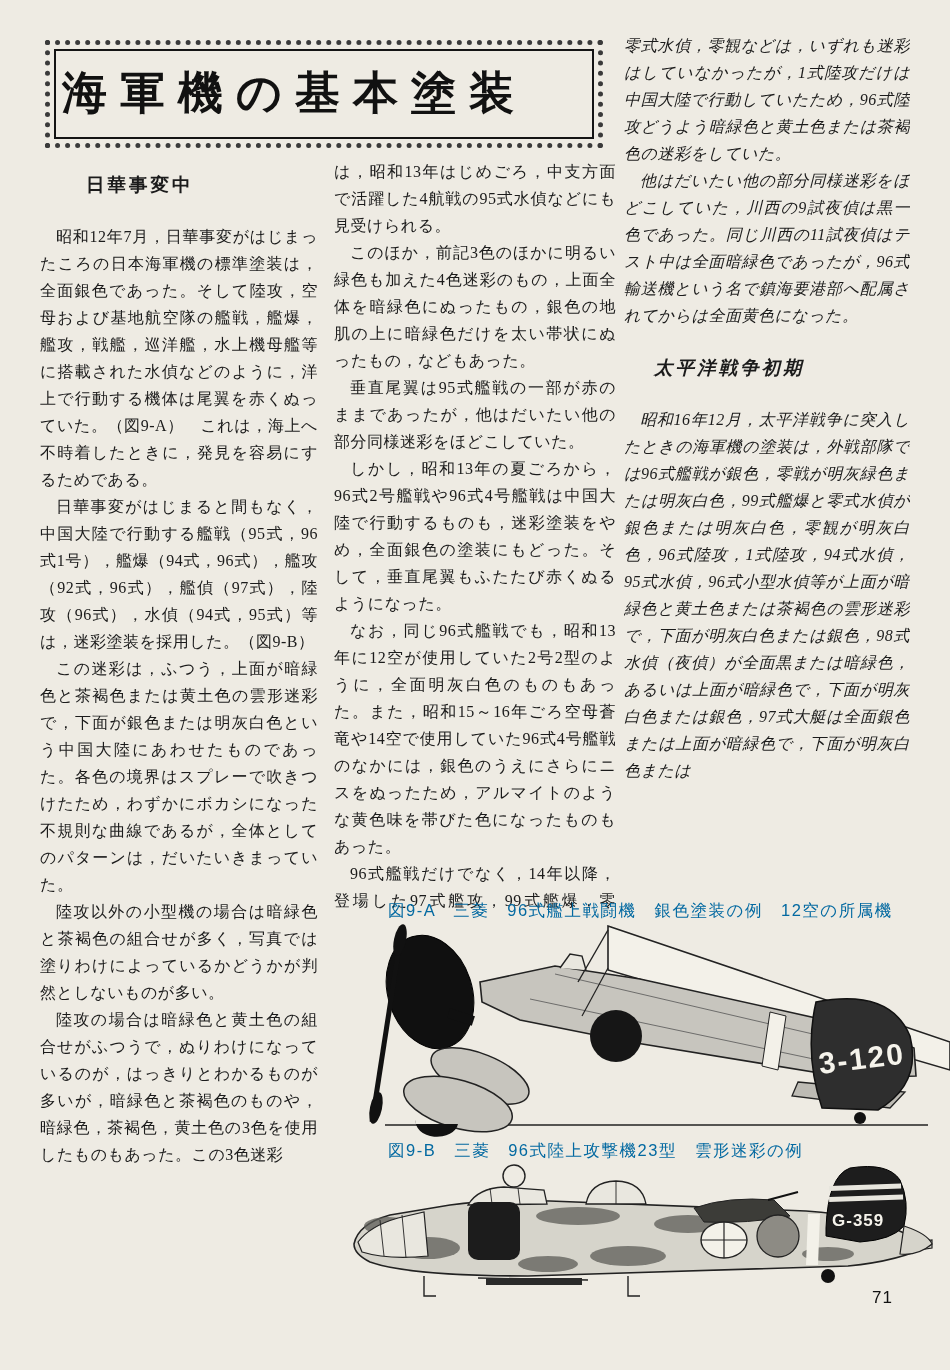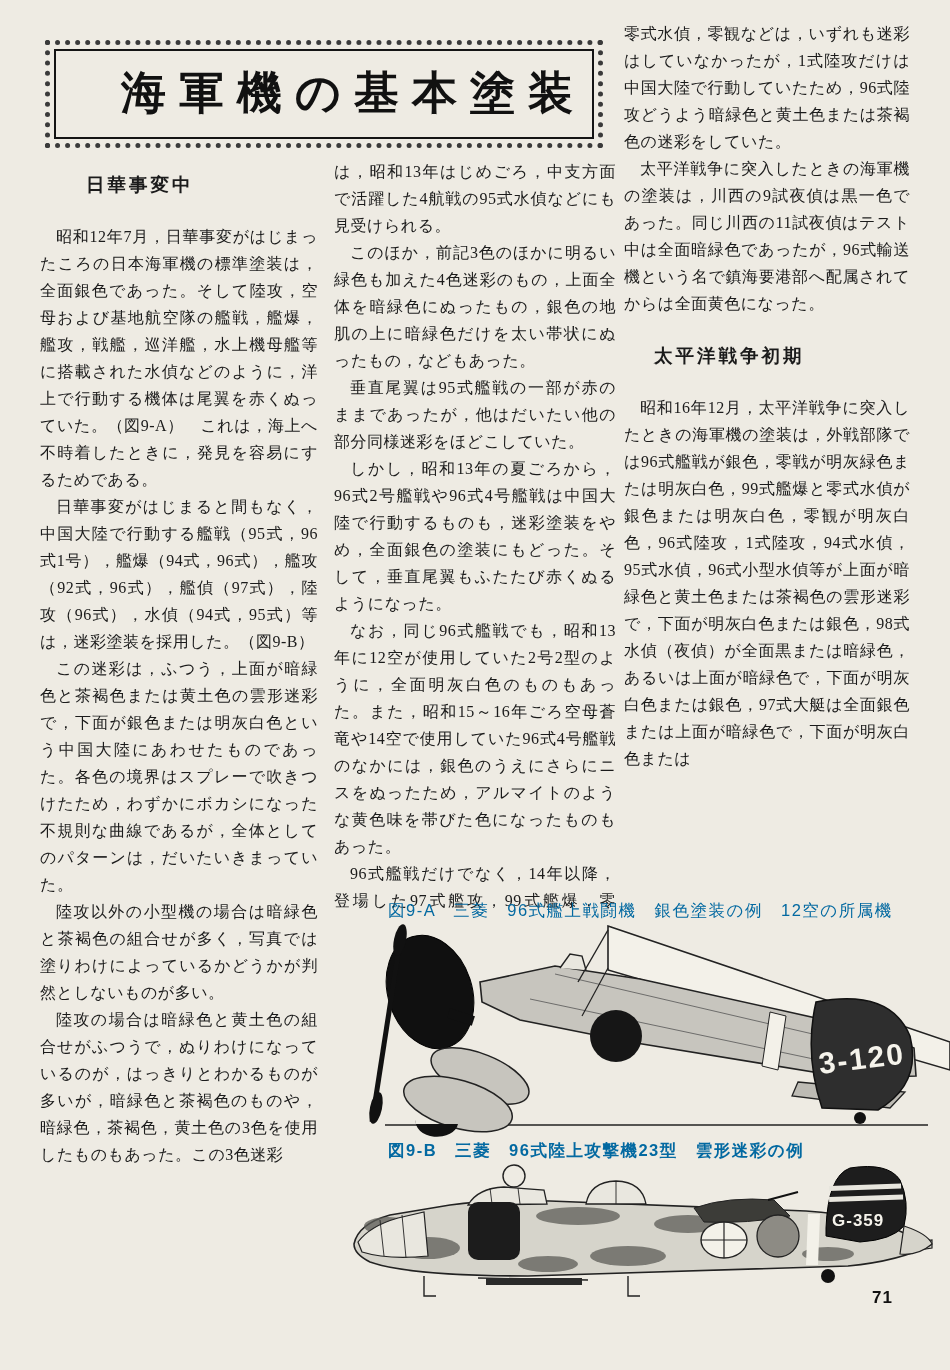--- a/index.html
+++ b/index.html
@@ -14,71 +14,71 @@
   
   .title-outer {
     position: absolute; left: 45px; top: 40px; width: 540px;
     border: 5px dotted #3a3a3a;
     padding: 4px;
     background: #eeebe3;
   }
   .title-inner {
     border: 2.5px solid #141414;
     padding: 12px 6px 14px 6px;
-    text-align: right;
+    text-align: left;
   }
   .title-text {
     font-size: 45px; font-weight: bold;
     letter-spacing: 13px;
     white-space: nowrap;
     color: #111;
   }
   
   .col {
     position: absolute;
     font-size: 16px;
     line-height: 27px;
     letter-spacing: 0.5px;
     text-align: justify;
     overflow: hidden;
   }
   .col p.para { margin: 0; }
   .col p.para.indent { text-indent: 1em; }
   #col-left  { left: 40px;  top: 172px; width: 278px; height: 1160px; }
   #col-mid   { left: 334px; top: 145px; width: 282px; height: 760px; margin-top: 13px; }
-  #col-right { left: 624px; top: 20px;  width: 286px; height: 876px; }
+  #col-right { left: 624px; top: 32px;  width: 286px; height: 876px; font-style: italic; }
   .sec-heading {
     font-size: 18.5px; font-weight: bold;
     letter-spacing: 3px;
     margin: 0 0 24px 0;
     padding-left: 46px;
   }
   .sec-heading.mid-page {
     margin: 26px 0 24px 0;
     padding-left: 30px;
   }
   
   .fig-caption {
     position: absolute;
     font-family: "Liberation Sans", "DejaVu Sans", sans-serif;
     font-size: 16.5px;
     letter-spacing: 1.5px;
     color: #0369a1;
     white-space: nowrap;
   }
   #caption-a { left: 388px; top: 900px; }
-  #caption-b { left: 388px; top: 1140px; font-weight: bold; }
+  #caption-b { left: 388px; top: 1140px; }
   .fig-svg { position: absolute; }
   #fig-a { left: 330px; top: 924px; }
   #fig-b { left: 328px; top: 1164px; }
   
   #page-number {
     position: absolute; left: 872px; top: 1288px;
     font-family: "Liberation Sans", "DejaVu Sans", sans-serif;
-    font-size: 17px; font-weight: bold; color: #111;
+    font-size: 17px; font-weight: normal; color: #111;
     letter-spacing: 1px;
   }
 </style>
 </head>
 <body>
 
 <div id="page">
 
   <div class="title-outer">
     <div class="title-inner">
@@ -104,21 +104,21 @@
         <p class="para indent">垂直尾翼は95式艦戦の一部が赤のままであったが，他はだいたい他の部分同様迷彩をほどこしていた。</p>
         <p class="para indent">しかし，昭和13年の夏ごろから，96式2号艦戦や96式4号艦戦は中国大陸で行動するものも，迷彩塗装をやめ，全面銀色の塗装にもどった。そして，垂直尾翼もふたたび赤くぬるようになった。</p>
         <p class="para indent">なお，同じ96式艦戦でも，昭和13年に12空が使用していた2号2型のように，全面明灰白色のものもあった。また，昭和15～16年ごろ空母蒼竜や14空で使用していた96式4号艦戦のなかには，銀色のうえにさらにニスをぬったため，アルマイトのような黄色味を帯びた色になったものもあった。</p>
         <p class="para indent">96式艦戦だけでなく，14年以降，登場した97式艦攻，99式艦爆，零戦，</p>
       </div>
   </div>
 
   <div id="col-right" class="col">
     <div>
         <p class="para">零式水偵，零観などは，いずれも迷彩はしていなかったが，1式陸攻だけは中国大陸で行動していたため，96式陸攻どうよう暗緑色と黄土色または茶褐色の迷彩をしていた。</p>
-        <p class="para indent">太平洋戦争に突入したときの海軍機の塗装は，川西の9試夜偵は黒一色であった。同じ川西の11試夜偵はテスト中は全面暗緑色であったが，96式輸送機という名で鎮海要港部へ配属されてからは全面黄色になった。</p>
+        <p class="para indent">他はだいたい他の部分同様迷彩をほどこしていた，川西の9試夜偵は黒一色であった。同じ川西の11試夜偵はテスト中は全面暗緑色であったが，96式輸送機という名で鎮海要港部へ配属されてからは全面黄色になった。</p>
       </div>
     <h3 class="sec-heading mid-page">太平洋戦争初期</h3>
     <div>
         <p class="para indent">昭和16年12月，太平洋戦争に突入したときの海軍機の塗装は，外戦部隊では96式艦戦が銀色，零戦が明灰緑色または明灰白色，99式艦爆と零式水偵が銀色または明灰白色，零観が明灰白色，96式陸攻，1式陸攻，94式水偵，95式水偵，96式小型水偵等が上面が暗緑色と黄土色または茶褐色の雲形迷彩で，下面が明灰白色または銀色，98式水偵（夜偵）が全面黒または暗緑色，あるいは上面が暗緑色で，下面が明灰白色または銀色，97式大艇は全面銀色または上面が暗緑色で，下面が明灰白色または</p>
       </div>
   </div>
 
   <div id="caption-a" class="fig-caption">図9-A　三菱　96式艦上戦闘機　銀色塗装の例　12空の所属機</div>
 
   <svg id="fig-a" class="fig-svg" width="620" height="214" viewBox="0 0 620 214">

